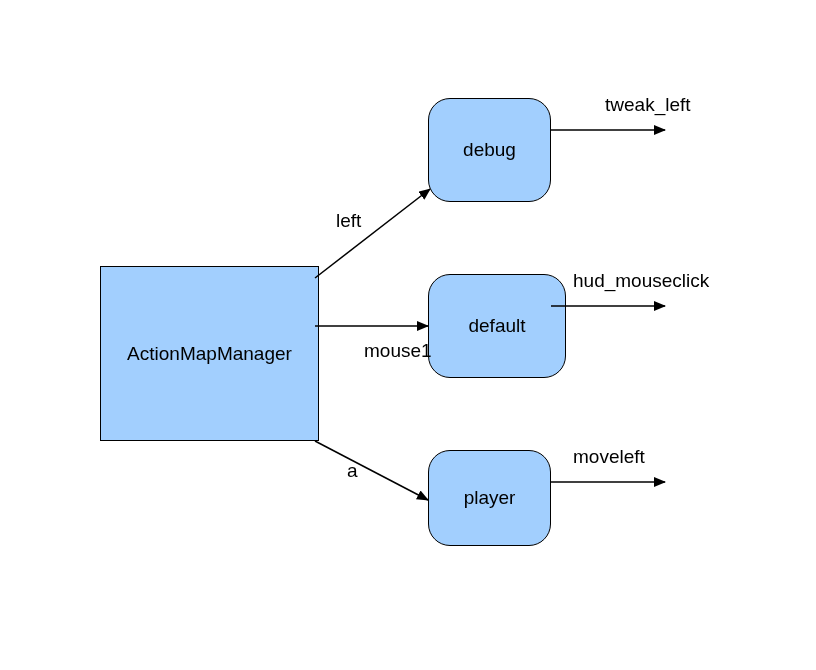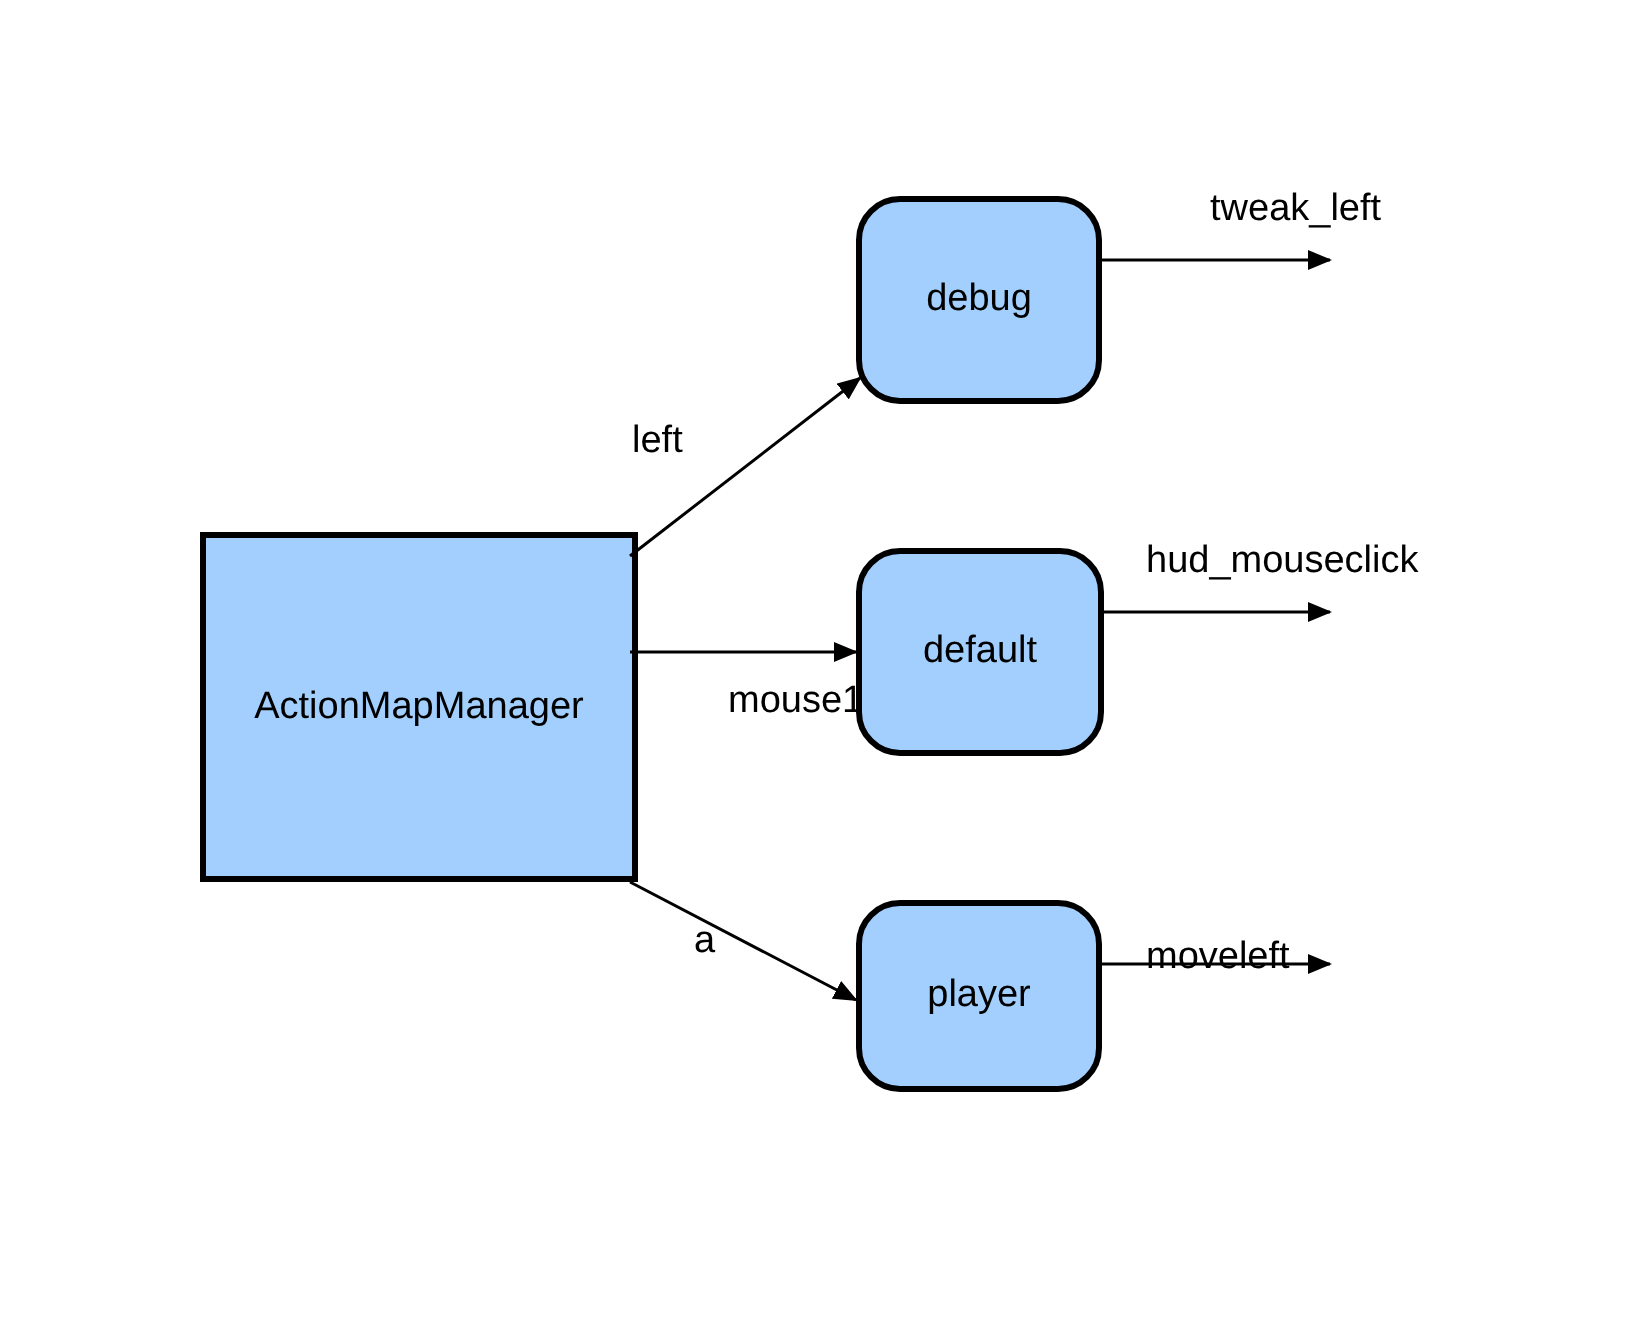--- a/index.html
+++ b/index.html
@@ -13,21 +13,21 @@
     color: #000000;
   }
   .canvas {
     position: relative;
     width: 816px;
     height: 670px;
   }
   .node-rect {
     position: absolute;
     background: #a2cffe;
-    border: 3px solid #000000;
+    border: 1px solid #000000;
     display: flex;
     align-items: center;
     justify-content: center;
     box-sizing: border-box;
   }
   .node-round {
     border-radius: 22px;
   }
   .label {
     position: absolute;
@@ -48,39 +48,39 @@
 <div class="canvas">
 
   <div class="node-rect" style="left:100px; top:266px; width:219px; height:175px;">
     <span>ActionMapManager</span>
   </div>
 
   <div class="node-rect node-round" style="left:428px; top:98px; width:123px; height:104px;">
     <span>debug</span>
   </div>
 
-  <div class="node-rect node-round" style="left:428px; top:274px; width:124px; height:104px;">
+  <div class="node-rect node-round" style="left:428px; top:274px; width:138px; height:104px;">
     <span>default</span>
   </div>
 
   <div class="node-rect node-round" style="left:428px; top:450px; width:123px; height:96px;">
     <span>player</span>
   </div>
 
-  <div class="label" style="left:316px; top:210px;">left</div>
+  <div class="label" style="left:336px; top:210px;">left</div>
 
   <div class="label" style="left:325px; top:340px;margin-left:39px;">mouse1</div>
 
   <div class="label" style="left:347px; top:460px;">a</div>
 
   <div class="label" style="left:605px; top:94px;">tweak_left</div>
 
   <div class="label" style="left:573px; top:270px;">hud_mouseclick</div>
 
-  <div class="label" style="left:573px; top:468px;">moveleft</div>
+  <div class="label" style="left:573px; top:446px;">moveleft</div>
 
   <svg class="overlay">
     <defs>
       <marker id="arrowhead" markerWidth="12" markerHeight="10" refX="11" refY="5" orient="auto" markerUnits="userSpaceOnUse">
         <polygon points="0,0 12,5 0,10" fill="#000000"></polygon>
       </marker>
     </defs>
 
     <line x1="315" y1="278" x2="430" y2="189" stroke="#000000" stroke-width="1.5" marker-end="url(#arrowhead)"></line>
 

